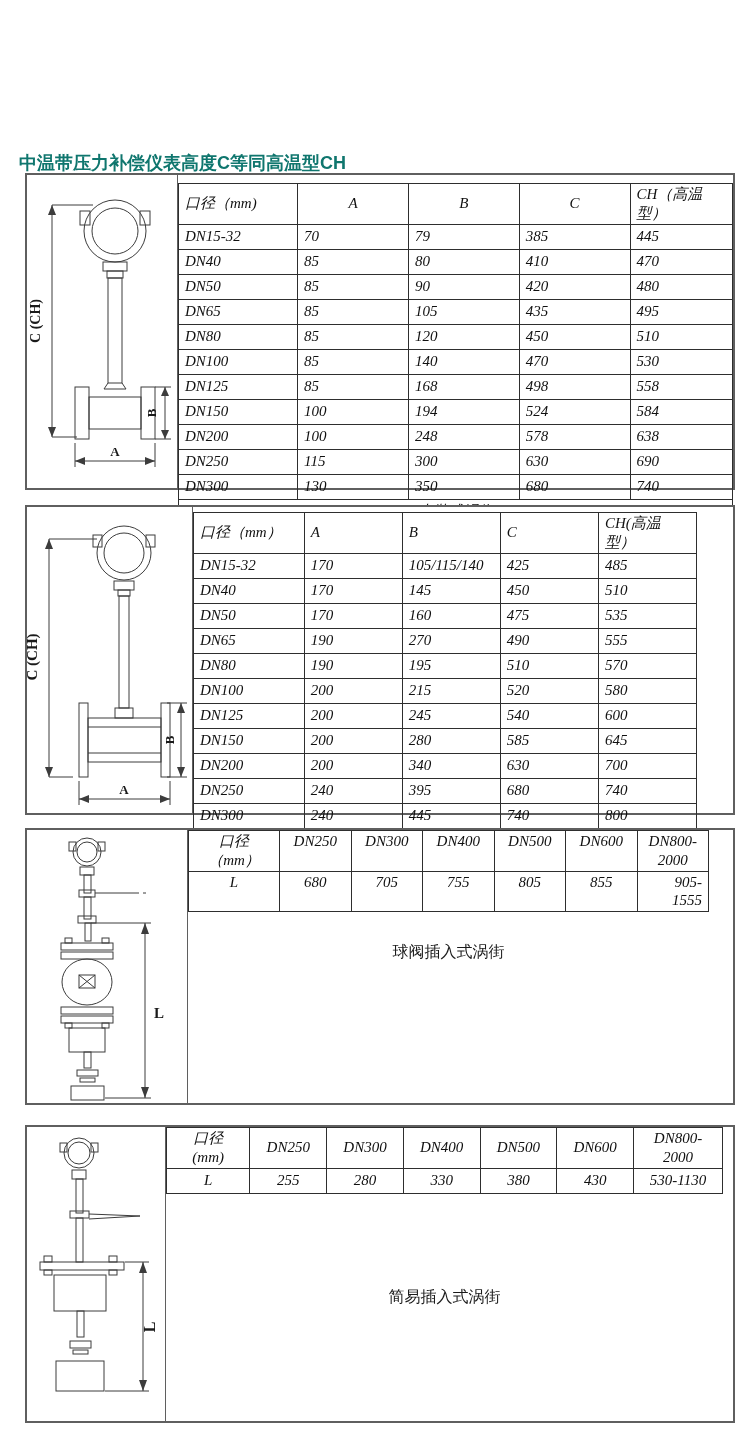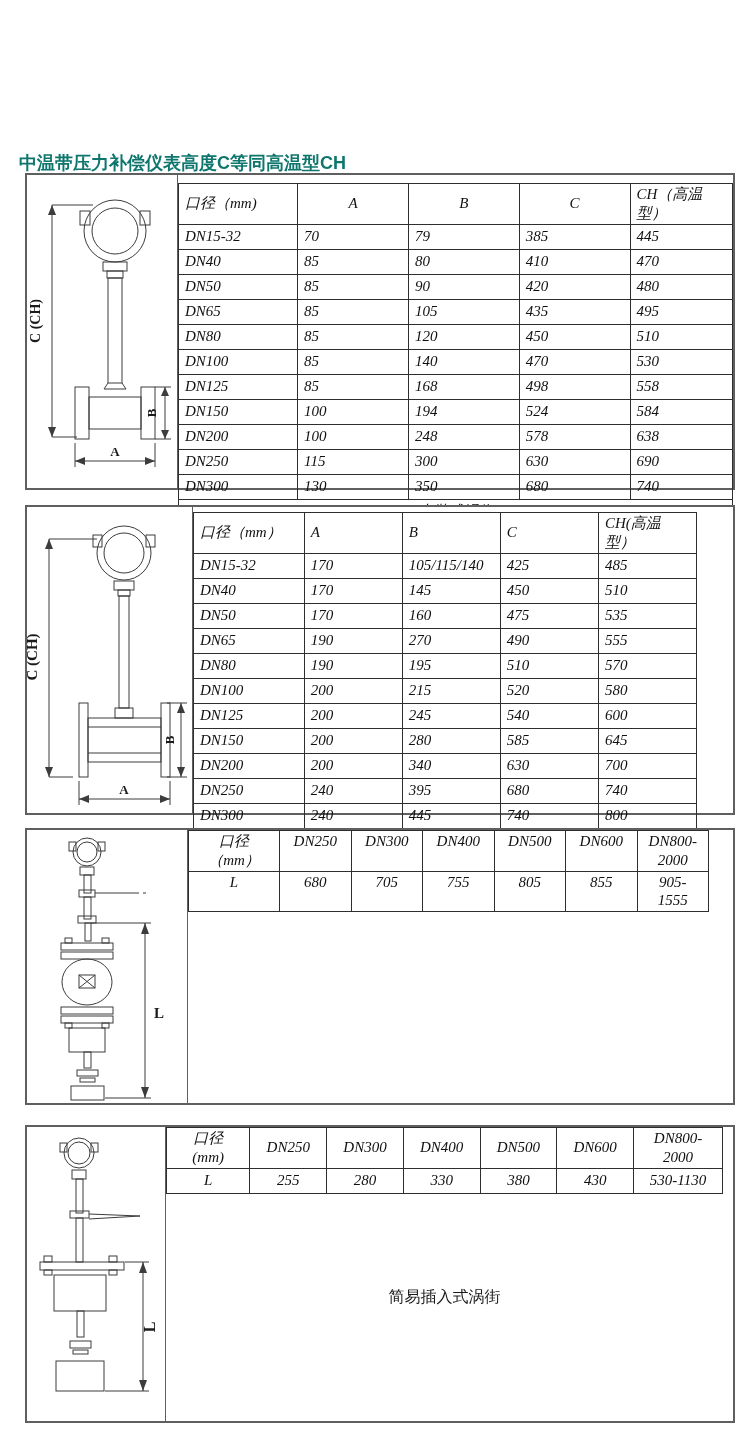--- a/index.html
+++ b/index.html
@@ -42,21 +42,21 @@
   table.dim th,table.dim td{border:1px solid #2e2e2e;padding:1px 6px;height:22px;
         font-weight:normal;white-space:pre-line;overflow:hidden;line-height:1.25;}
   
   .sec1 th{text-align:center;}
   .sec1 th:first-child,.sec1 th:last-child{text-align:left;}
   .sec1 td{text-align:left;}
   
   .sec2 th,.sec2 td{text-align:left;}
   
   .sec3 th,.sec3 td{text-align:center;vertical-align:top;height:46px;padding-top:4px;}
-  .sec3 td:last-child{text-align:center;}
+  .sec3 td:last-child{text-align:right;}
   .sec4 th{text-align:center;vertical-align:middle;height:46px;}
   .sec4 td{text-align:center;vertical-align:middle;height:27px;}
   td.tfoot{text-align:center !important;}
 
   .caption-area{flex:1;display:flex;align-items:flex-start;justify-content:center;
         font-family:"Liberation Serif","DejaVu Serif",serif;font-size:16px;color:#1a1a1a;}
   .sec3 .caption-area{padding-top:30px;}
   .sec4 .caption-area{align-items:center;padding-bottom:20px;}
 
   
@@ -443,20 +443,21 @@
               <td>680</td>
               <td>705</td>
               <td>755</td>
               <td>805</td>
               <td>855</td>
               <td>905-
 1555</td>
             </tr>
           </tbody>
       </table>
+      <div class="caption-area">球阀插入式涡街</div>
     </div>
   </div>
 
   <div class="sec sec4">
     <div class="diagram d4">
       <svg width="136" height="294" viewBox="0 0 136 294">
 
         <circle class="dwg" cx="52" cy="26" r="15"></circle>
         <circle class="dwg" cx="52" cy="26" r="11"></circle>
         <rect class="dwg" x="33" y="16" width="7" height="9"></rect>

